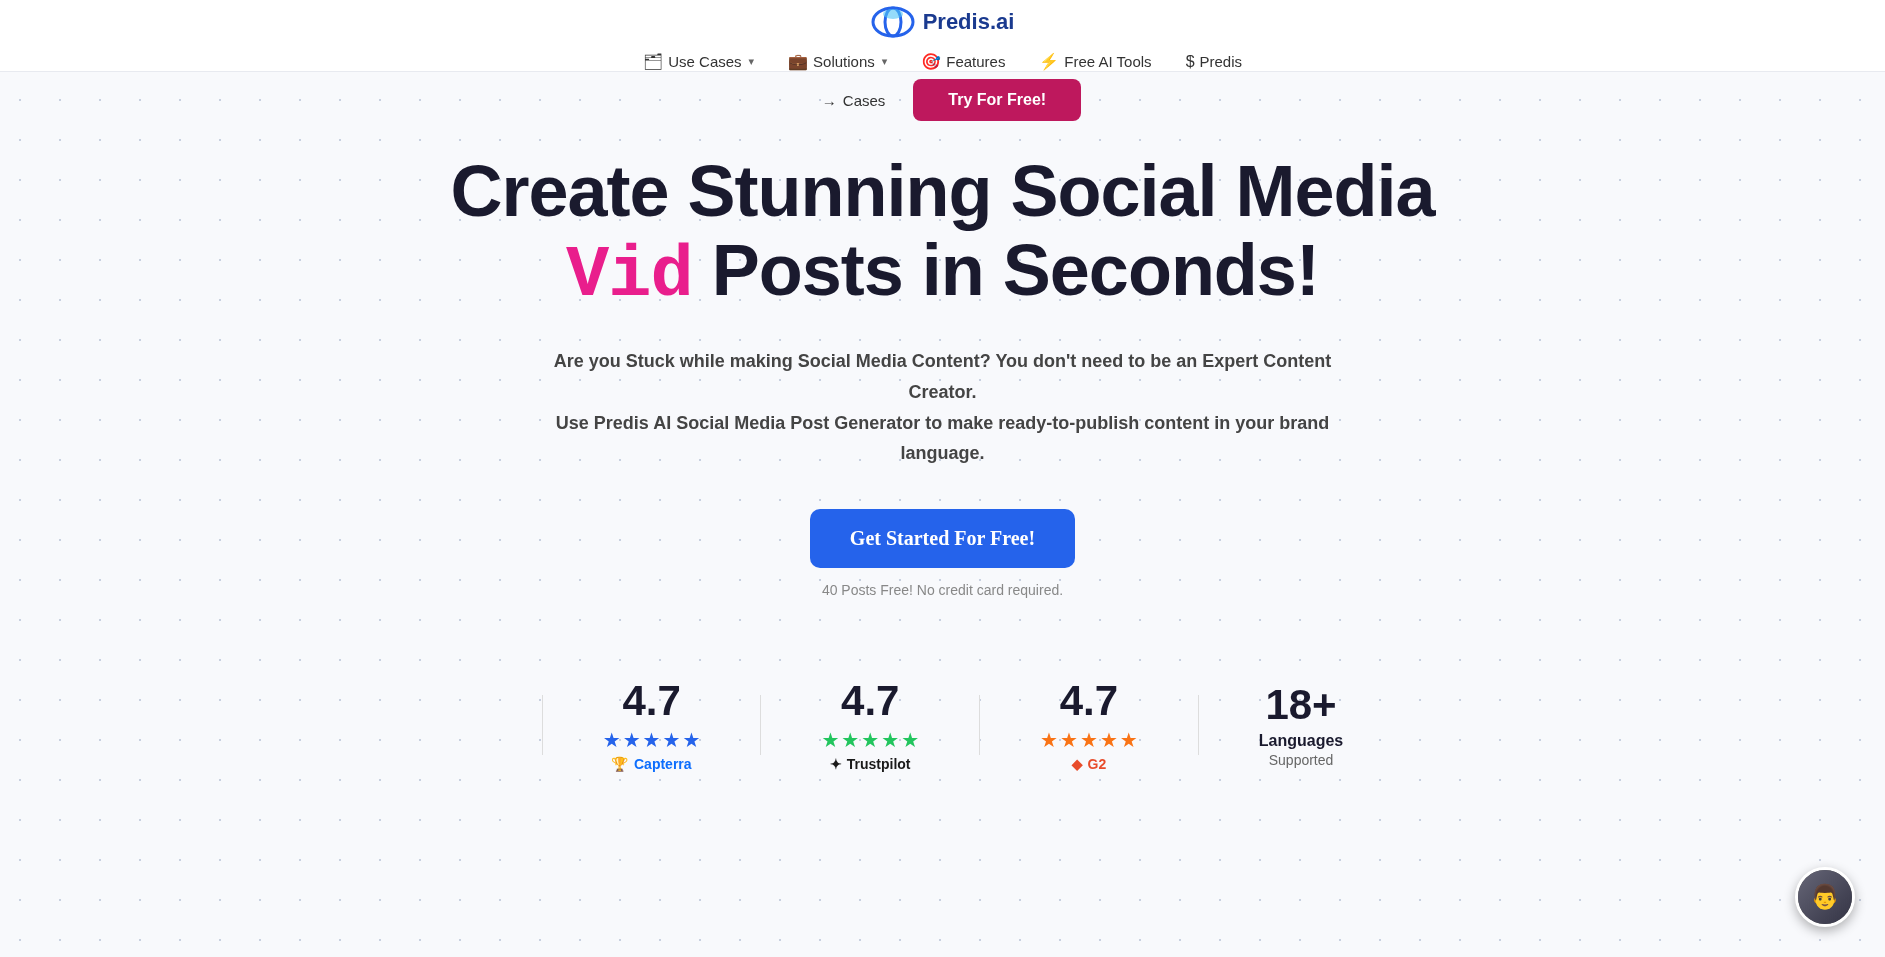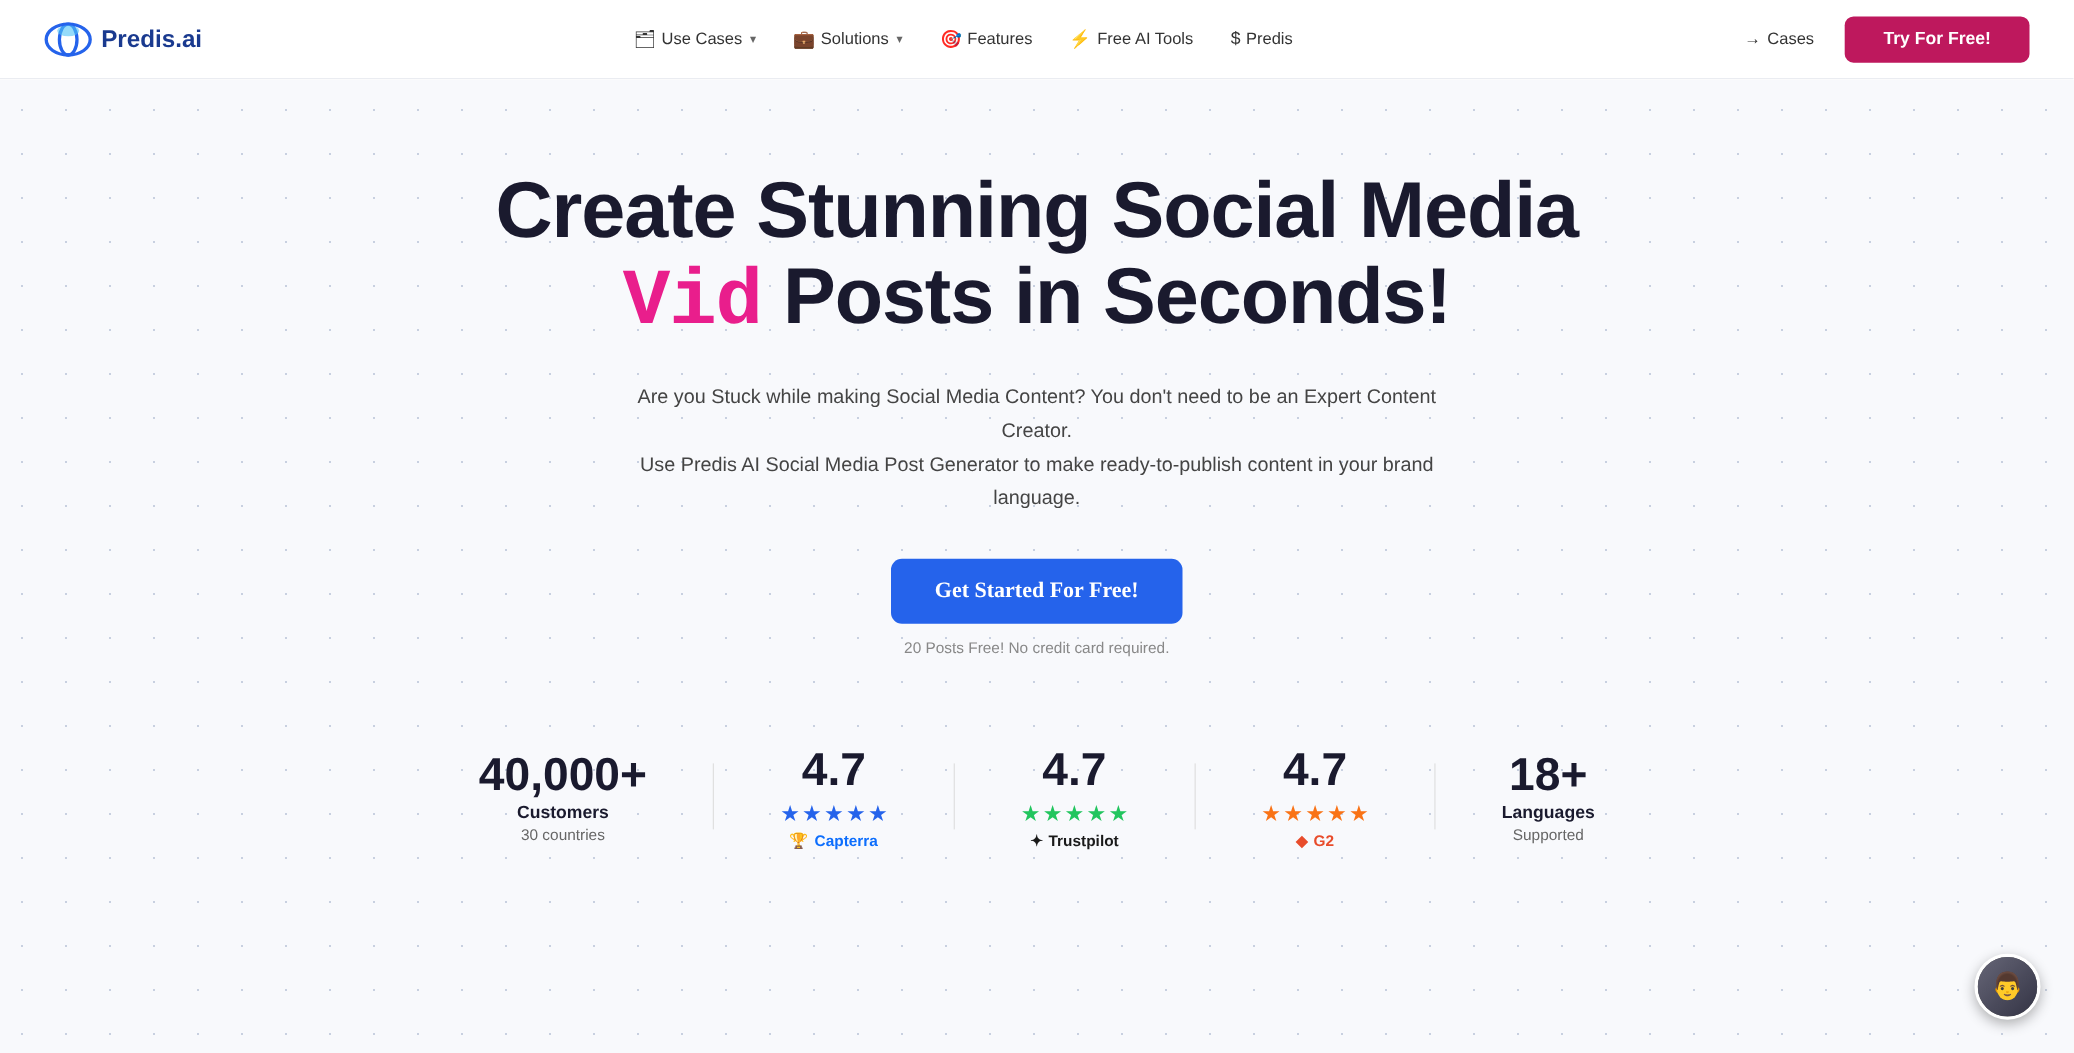--- a/index.html
+++ b/index.html
@@ -25,20 +25,21 @@
     nav {
       position: relative;
       z-index: 10;
       background: #fff;
       border-bottom: 1px solid #e8eaf0;
       height: 72px;
       display: flex;
       align-items: center;
       padding: 0 40px;
       justify-content: space-between;
+      flex-direction: column;
     }
 
     .nav-logo {
       display: flex;
       align-items: center;
       gap: 8px;
       text-decoration: none;
     }
 
     .nav-logo-icon {
@@ -138,20 +139,21 @@
       color: #e91e8c;
       font-family: Liberation Mono, monospace;
     }
 
     .hero-subtitle {
       font-size: 18px;
       color: #444;
       line-height: 1.7;
       max-width: 780px;
       margin: 0 auto 40px;
+      font-weight: bold;
     }
 
     .btn-cta {
       display: inline-block;
       padding: 18px 40px;
       background: #2563eb;
       color: #fff;
       font-size: 20px;
       font-weight: 700;
       border: none;
@@ -312,30 +314,25 @@
     <span>Create Stunning Social Media</span><br>
     <span class="highlight-vid">Vid</span><span> Posts in Seconds!</span>
   </h1>
 
   <p class="hero-subtitle">
     Are you Stuck while making Social Media Content? You don't need to be an Expert Content Creator.<br>
     Use Predis AI Social Media Post Generator to make ready-to-publish content in your brand language.
   </p>
 
   <button class="btn-cta">Get Started For Free!</button>
-  <p class="cta-subtext">20 Posts Free! No credit card required.</p>
+  <p class="cta-subtext">40 Posts Free! No credit card required.</p>
 
   
   <div class="stats-row">
 
-    <div class="stat-item">
-      <div class="stat-number">40,000+</div>
-      <div class="stat-label">Customers</div>
-      <div class="stat-sublabel">30 countries</div>
-    </div>
 
     <div class="stat-divider"></div>
 
     <div class="stat-item">
       <div class="stat-number">4.7</div>
       <div class="rating-stars">
         <span class="star star-blue">★</span>
         <span class="star star-blue">★</span>
         <span class="star star-blue">★</span>
         <span class="star star-blue">★</span>

